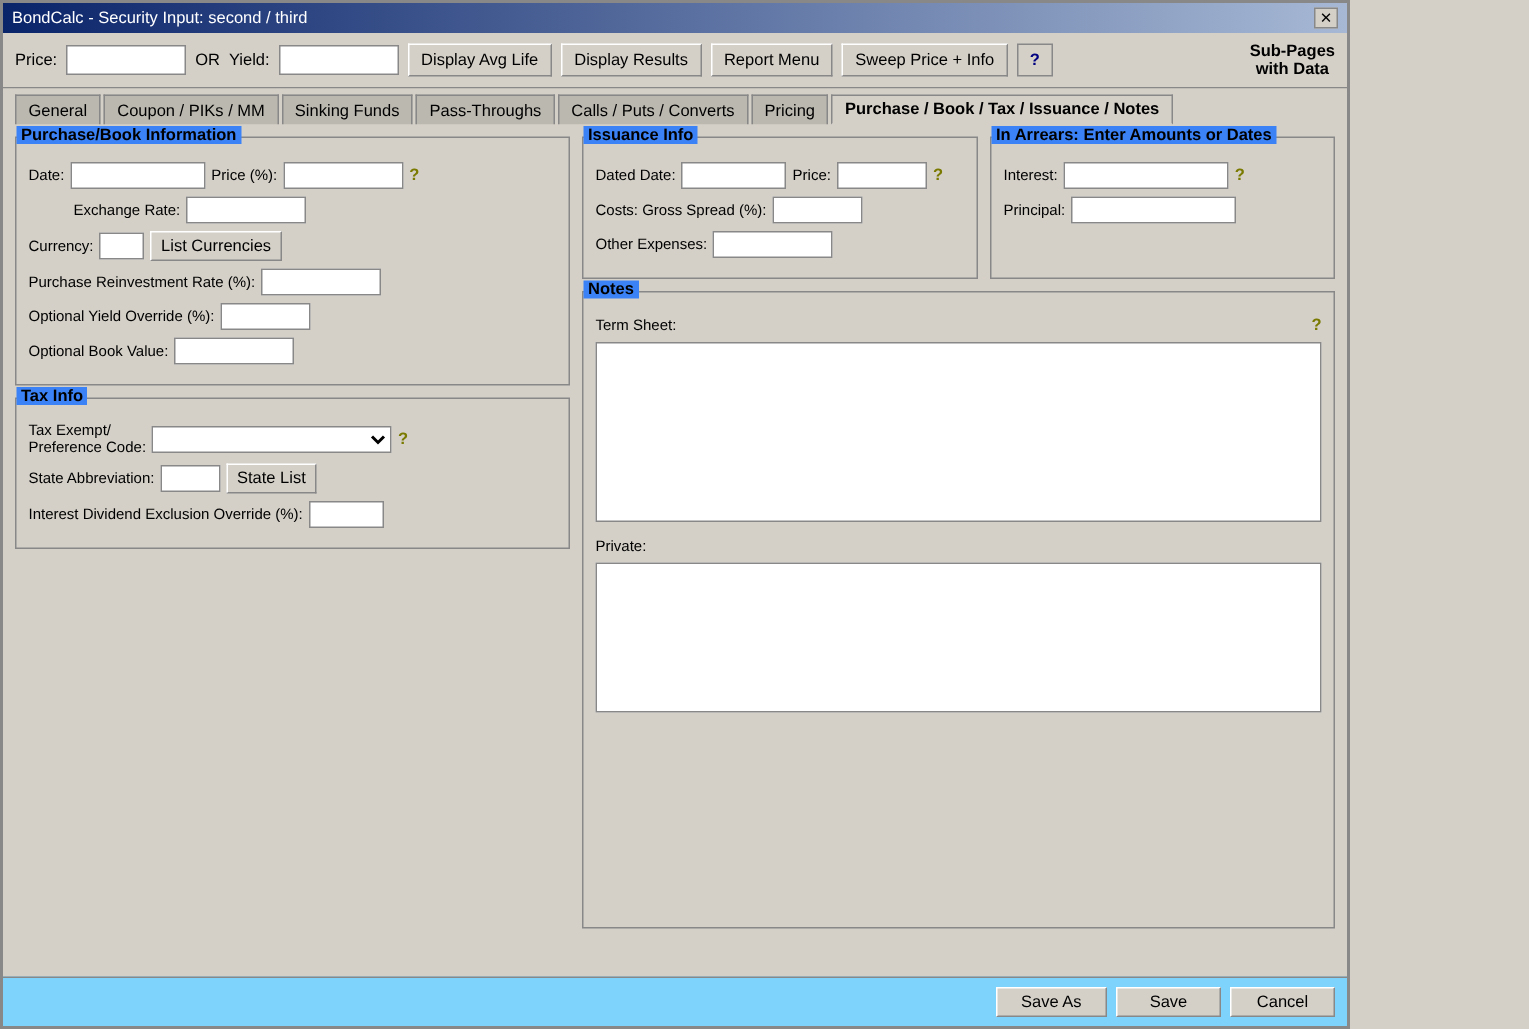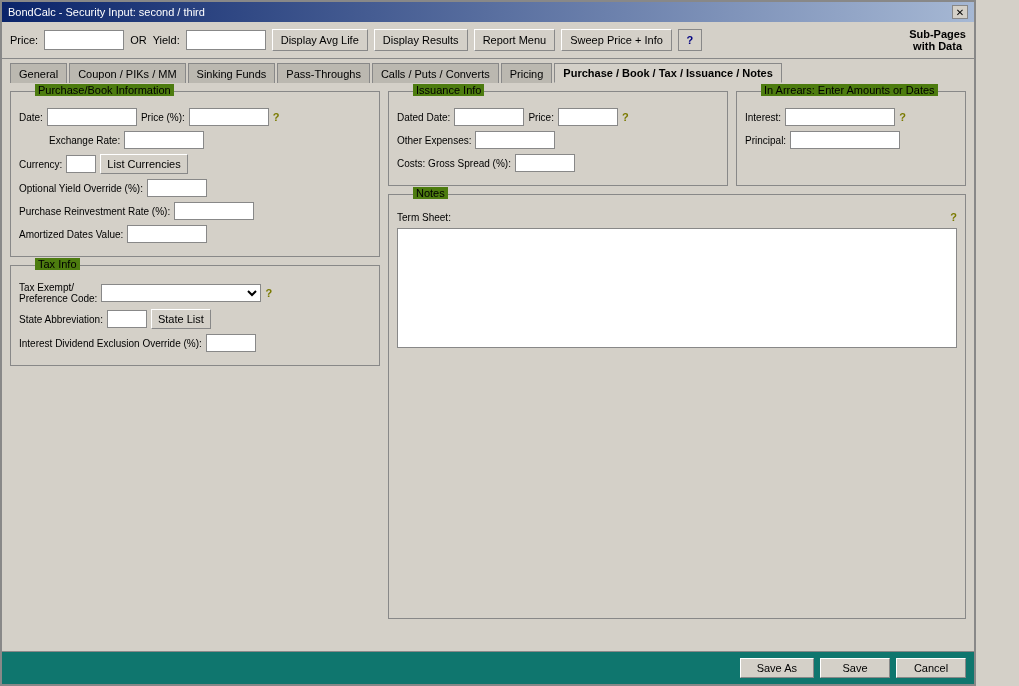--- a/index.html
+++ b/index.html
@@ -21,21 +21,21 @@
       height: 14px;
       display: flex;
       align-items: center;
       justify-content: center;
       font-size: 10px;
       color: black;
       cursor: pointer;
     }
     
     .main-window {
-      width: 976px;
+      width: 900px;
       height: 686px;
       background: #d4d0c8;
       border: 2px solid #888;
       display: flex;
       flex-direction: column;
     }
     
     .toolbar {
       display: flex;
       align-items: center;
@@ -137,25 +137,25 @@
     
     .group-box {
       border: 1px solid #888;
       padding: 8px;
       position: relative;
       background: #d4d0c8;
     }
     .group-box-title {
       position: absolute;
       top: -8px;
-      left: 24px;
-      background: #4d7c0f;
+      left: 0;
+      background: #3b82f6;
       padding: 0 3px;
       font-size: 11px;
-      font-weight: normal;
+      font-weight: bold;
     }
     
     .form-row {
       display: flex;
       align-items: center;
       margin-bottom: 5px;
       gap: 4px;
     }
     .form-label {
       font-size: 10px;
@@ -222,21 +222,21 @@
       font-family: Arial, sans-serif;
     }
     
     .bottom-bar {
       display: flex;
       justify-content: flex-end;
       align-items: center;
       padding: 6px 8px;
       gap: 6px;
       border-top: 1px solid #888;
-      background: #0f766e;
+      background: #7dd3fc;
       margin-top: 24px;
     }
     .bottom-btn {
       background: #d4d0c8;
       border: 1px solid #888;
       border-top-color: #fff;
       border-left-color: #fff;
       padding: 3px 16px;
       font-size: 11px;
       cursor: pointer;
@@ -302,32 +302,32 @@
             <input class="form-input" style="width: 80px;" type="text" value="">
           </div>
 
           <div class="form-row">
             <span class="form-label">Currency:</span>
             <input class="form-input" style="width: 30px;" type="text" value="">
             <button class="action-btn">List Currencies</button>
           </div>
 
           <div class="form-row">
+            <span class="form-label">Purchase Reinvestment Rate (%):</span>
+            <input class="form-input" style="width: 80px;" type="text" value="">
+          </div>
+
+          <div class="form-row">
             <span class="form-label">Optional Yield Override (%):</span>
             <input class="form-input" style="width: 60px;" type="text" value="">
           </div>
 
-          <div class="form-row">
-            <span class="form-label">Purchase Reinvestment Rate (%):</span>
-            <input class="form-input" style="width: 80px;" type="text" value="">
-          </div>
-
-
-          <div class="form-row">
-            <span class="form-label">Amortized Dates Value:</span>
+
+          <div class="form-row">
+            <span class="form-label">Optional Book Value:</span>
             <input class="form-input" style="width: 80px;" type="text" value="">
           </div>
 
         </div>
       </div>
 
       <div class="group-box">
         <span class="group-box-title">Tax Info</span>
 
         <div style="margin-top: 8px;">
@@ -366,27 +366,27 @@
 
             <div class="form-row">
               <span class="form-label">Dated Date:</span>
               <input class="form-input" style="width: 70px;" type="text" value="">
               <span class="form-label">Price:</span>
               <input class="form-input" style="width: 60px;" type="text" value="">
               <span class="help-icon">?</span>
             </div>
 
             <div class="form-row">
+              <span class="form-label">Costs: Gross Spread (%):</span>
+              <input class="form-input" style="width: 60px;" type="text" value="">
+            </div>
+
+            <div class="form-row">
               <span class="form-label">Other Expenses:</span>
               <input class="form-input" style="width: 80px;" type="text" value="">
-            </div>
-
-            <div class="form-row">
-              <span class="form-label">Costs: Gross Spread (%):</span>
-              <input class="form-input" style="width: 60px;" type="text" value="">
             </div>
 
           </div>
         </div>
 
         <div class="group-box arrears-box">
           <span class="group-box-title">In Arrears: Enter Amounts or Dates</span>
 
           <div style="margin-top: 8px;">
 
@@ -412,20 +412,26 @@
 
           <div>
             <div class="form-row">
               <span class="form-label">Term Sheet:</span>
               <div style="flex:1;"></div>
               <span class="help-icon">?</span>
             </div>
             <textarea class="notes-textarea" rows="7" style="width: 100%; height: 120px;"></textarea>
           </div>
 
+          <div>
+            <div class="form-row">
+              <span class="form-label">Private:</span>
+            </div>
+            <textarea class="notes-textarea" rows="5" style="width: 100%; height: 100px;"></textarea>
+          </div>
         </div>
       </div>
 
     </div>
 
   </div>
 
   <div class="bottom-bar">
     <button class="bottom-btn">Save As</button>
     <button class="bottom-btn">Save</button>

